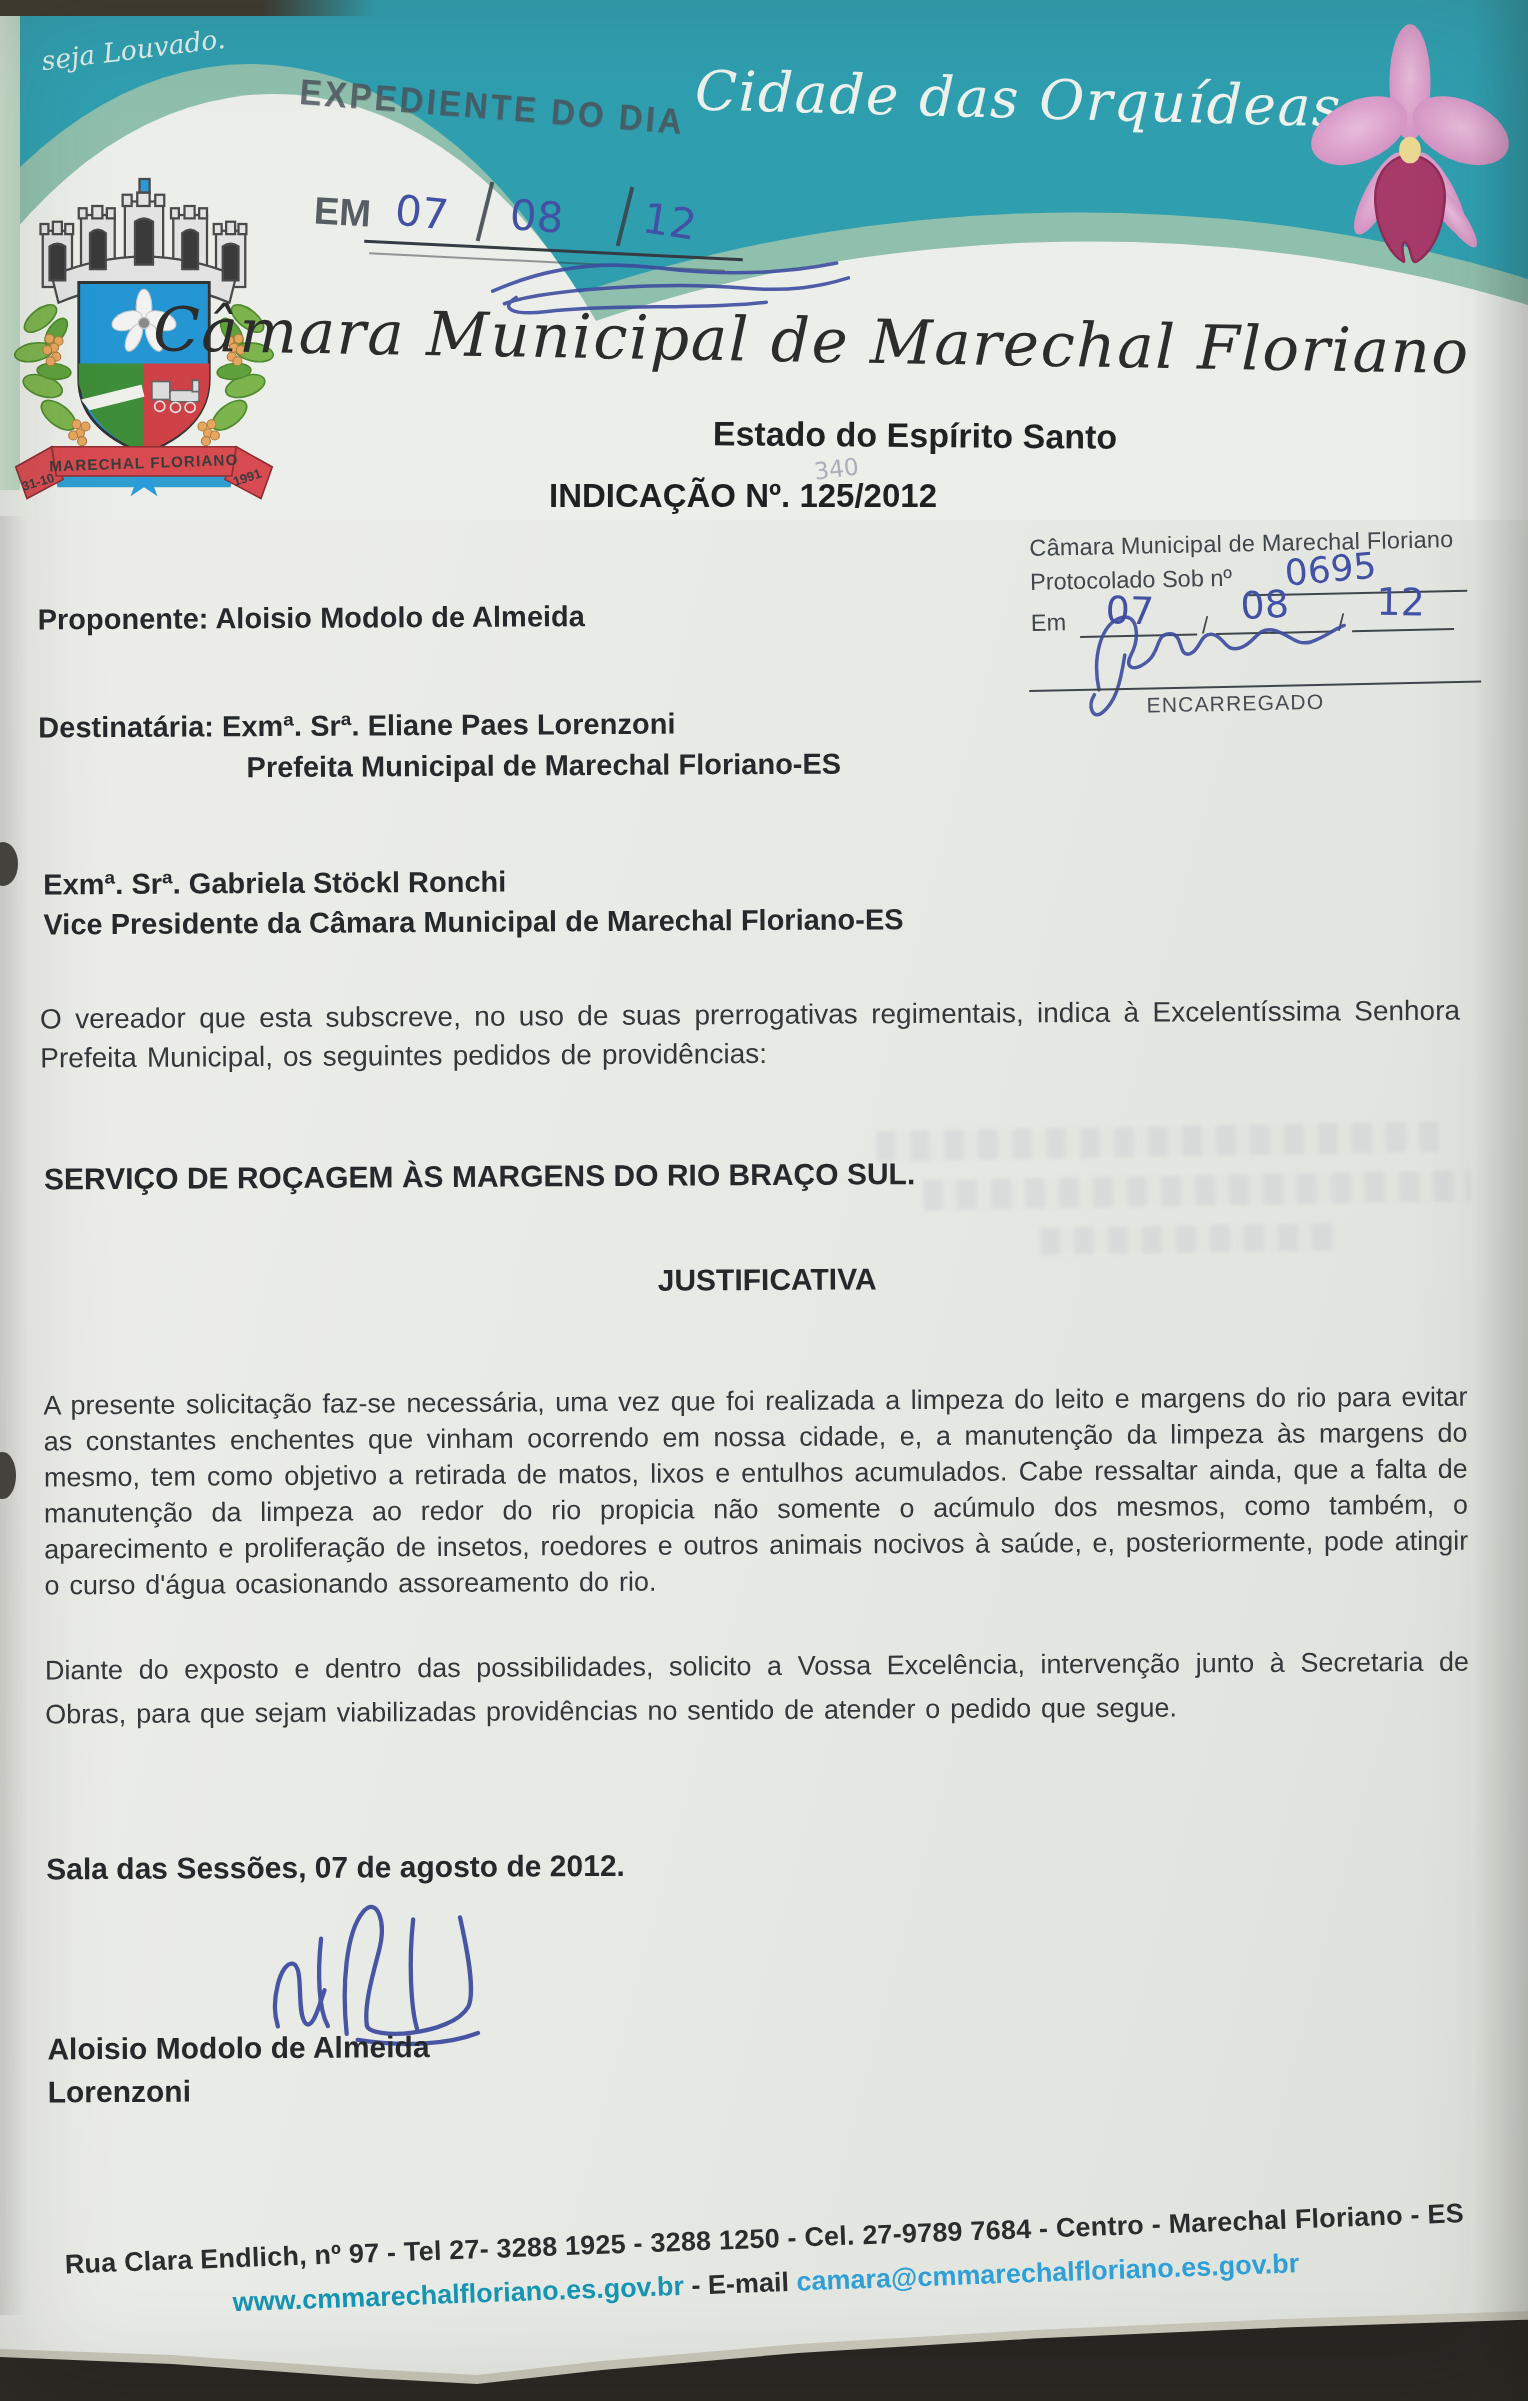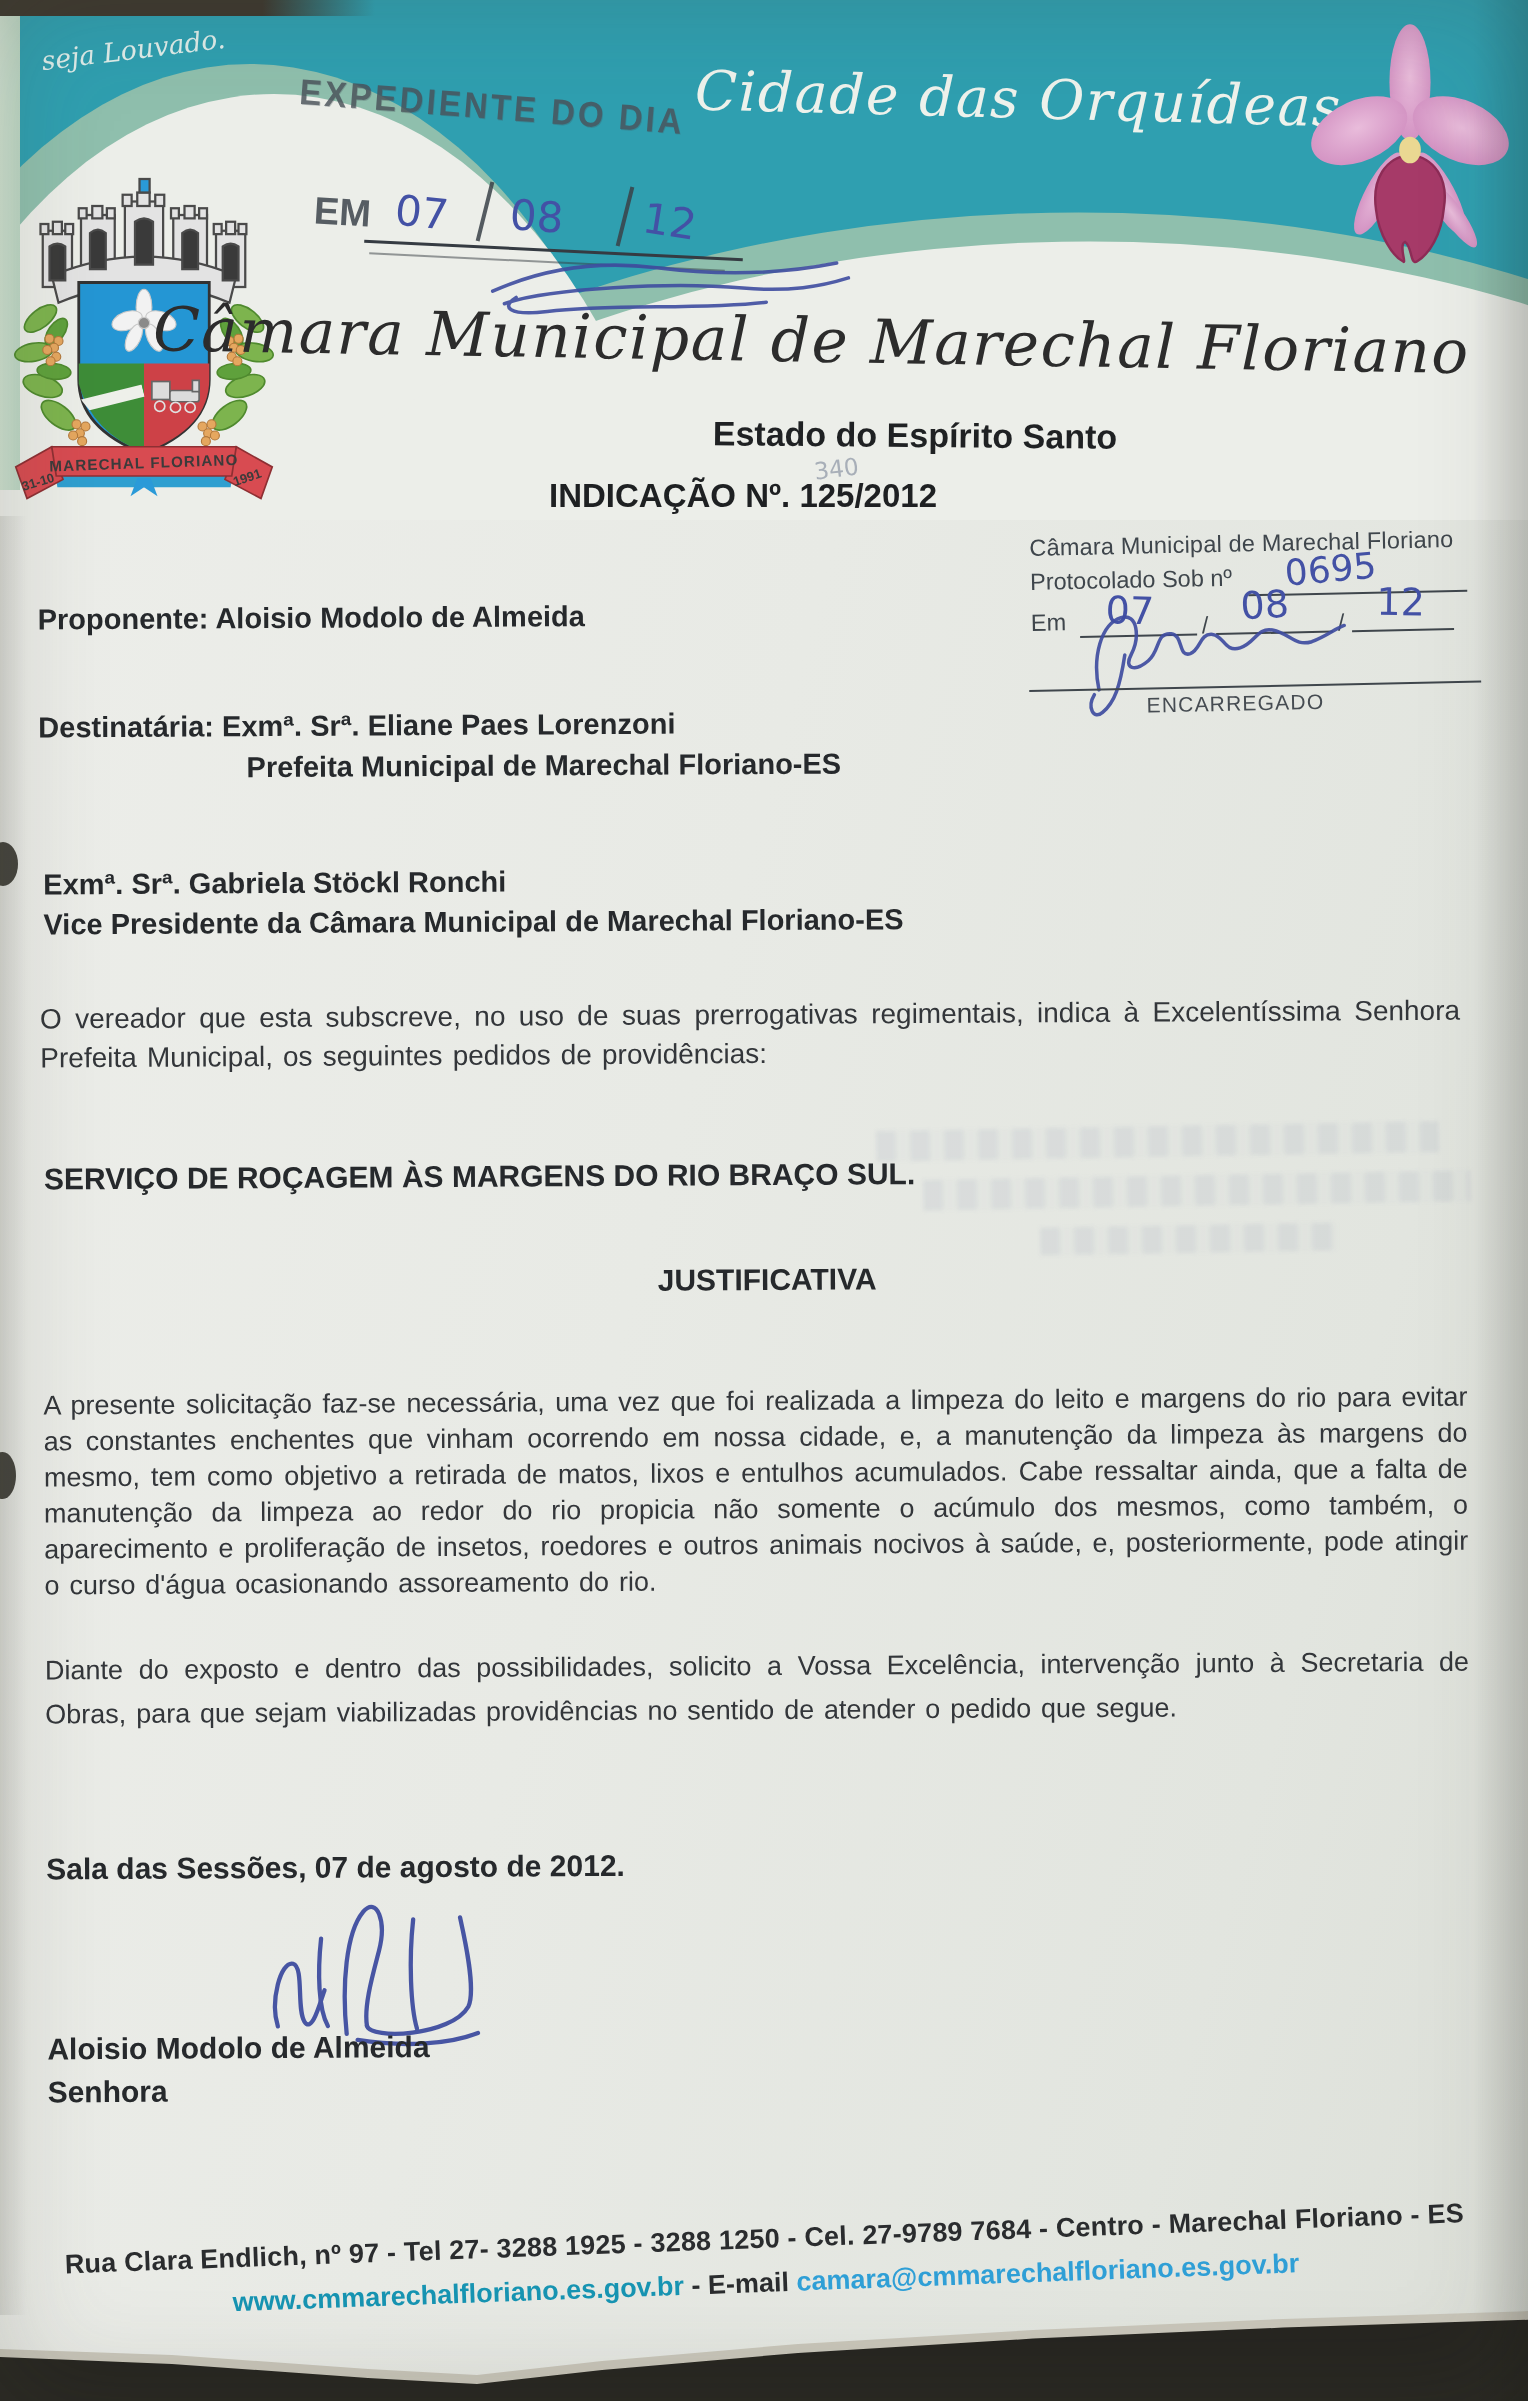--- a/index.html
+++ b/index.html
@@ -318,21 +318,21 @@
           <path d="M48,172 C38,140 52,88 68,92 C82,96 72,150 82,166 C92,182 102,142 108,126"></path>
           <path d="M104,60 C99,104 100,150 112,172"></path>
           <path d="M136,182 C130,120 136,52 158,26 C176,6 188,38 178,76 C170,106 158,146 162,172"></path>
           <path d="M162,172 C166,190 270,186 292,148 C302,126 288,62 282,34"></path>
           <path d="M222,36 C216,88 218,148 226,176"></path>
           <path d="M150,190 C210,200 268,196 304,182"></path>
         </g>
       </svg>
 
       <div class="bold-line" style="left:42px;top:2028px;font-size:30px;">Aloisio Modolo de Almeida</div>
-      <div class="bold-line" style="left:42px;top:2071px;font-size:30px;">Senhora</div>
+      <div class="bold-line" style="left:42px;top:2071px;font-size:30px;">Lorenzoni</div>
     </div>
 
     <div class="bleed" style="left:876px;top:1126px;width:563px;height:31px;"></div>
     <div class="bleed" style="left:923px;top:1175px;width:548px;height:31px;"></div>
     <div class="bleed" style="left:1040px;top:1225px;width:297px;height:28px;"></div>
 
     <div class="footer">
       <div class="f1">Rua Clara Endlich, nº 97 - Tel 27- 3288 1925 - 3288 1250 - Cel. 27-9789 7684 -  Centro - Marechal Floriano - ES</div>
       <div class="f2">
         <span class="www">www.cmmarechalfloriano.es.gov.br</span><span class="sep"> - E-mail </span><span class="mail">camara@cmmarechalfloriano.es.gov.br</span>

